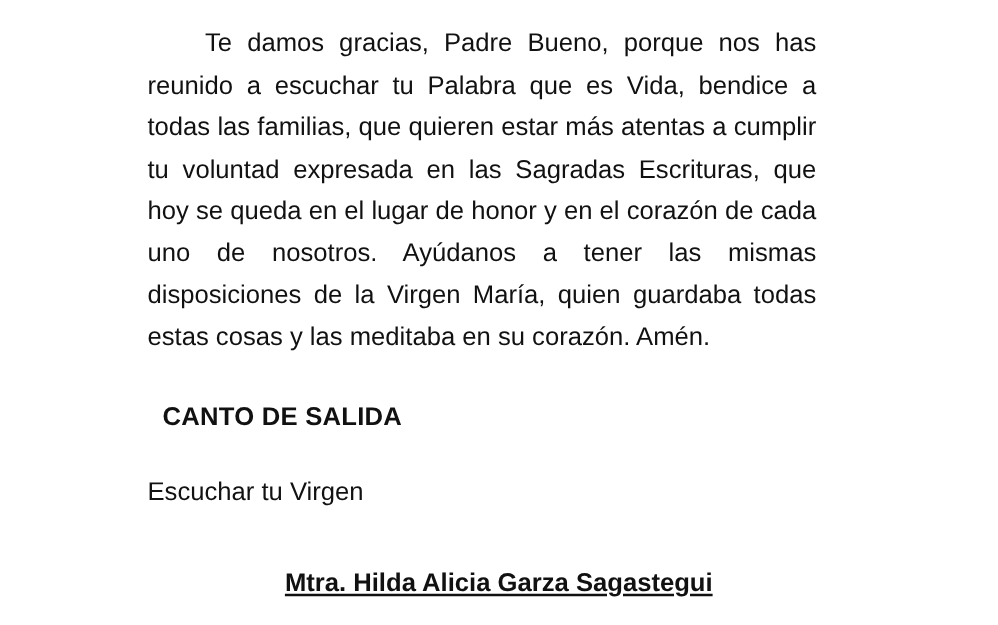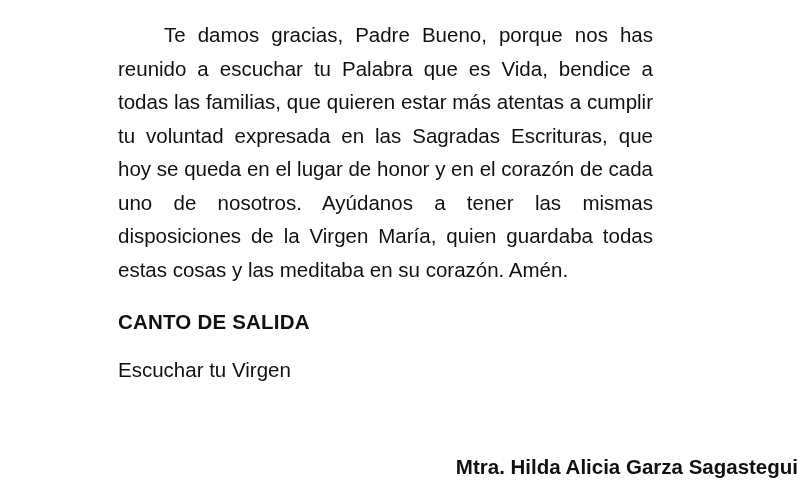--- a/index.html
+++ b/index.html
@@ -30,21 +30,21 @@
     font-size: 20.5px;
     line-height: 33.5px;
     text-align: justify;
     text-justify: inter-word;
     text-indent: 46px;
     margin: 0;
     color: #111111;
     font-weight: 400;
   }
   .heading {
-    margin: 0;
+    margin: 12px;
     font-size: 20.5px;
     line-height: 33.5px;
     font-weight: bold;
     color: #111111;
     letter-spacing: 0.2px;
   }
   .spacer-sm {
     height: 19px;
   }
   .spacer-md {
@@ -55,25 +55,26 @@
     font-size: 20.5px;
     line-height: 33.5px;
     font-weight: 400;
     color: #111111;
   }
   .signature {
     position: absolute;
     left: 0;
     top: 452px;
     width: 798px;
-    text-align: right;
+    text-align: center;
     font-size: 20.5px;
     line-height: 30px;
     font-weight: bold;
     color: #111111;
+    text-decoration: underline;
   }
 </style>
 </head>
 <body>
 
 <div class="page">
   <div class="content">
     <p class="prayer">Te damos gracias, Padre Bueno, porque nos has reunido a escuchar tu Palabra que es Vida, bendice a todas las familias, que quieren estar más atentas a cumplir tu voluntad expresada en las Sagradas Escrituras, que hoy se queda en el lugar de honor y en el corazón de cada uno de nosotros. Ayúdanos a tener las mismas disposiciones de la Virgen María, quien guardaba todas estas cosas y las meditaba en su corazón. Amén.</p>
     <div class="spacer-sm"></div>
     <p class="heading">CANTO DE SALIDA</p>

